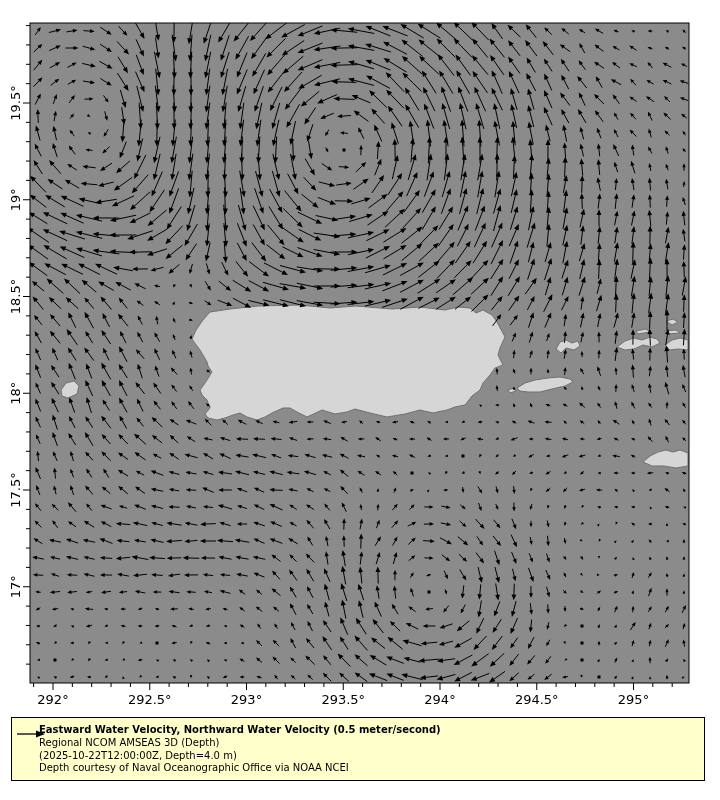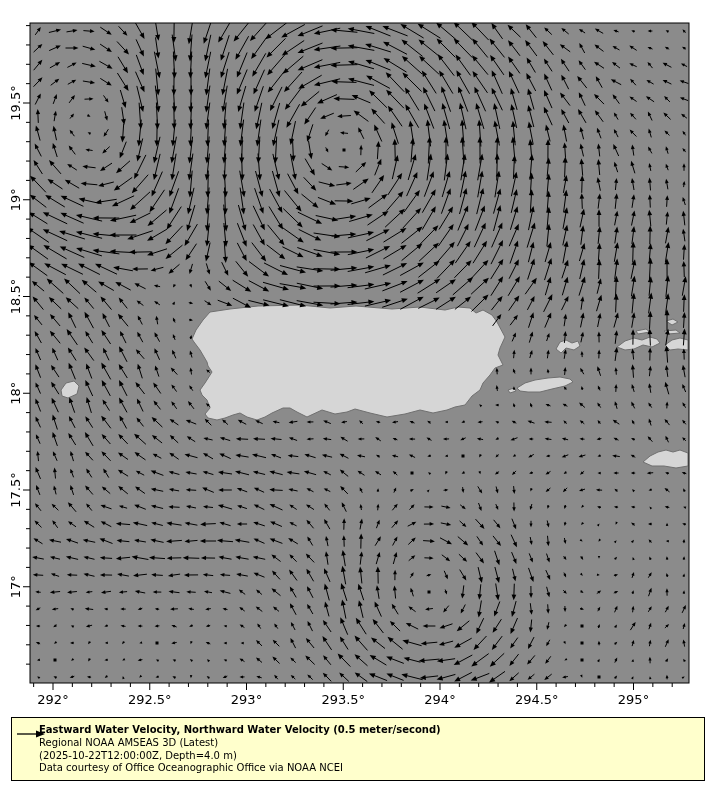--- a/index.html
+++ b/index.html
@@ -2941,17 +2941,17 @@
     </g>
   </svg>
 
 <div class="legend-box" style="left: 11px; top: 717px; width: 694px; height: 64px; background: rgb(255, 255, 204); border-color: rgb(0, 0, 0);">
   <svg class="legend-arrow" width="32" height="12">
     <line x1="1" y1="6" x2="22" y2="6" stroke="#000" stroke-width="1.3"></line>
     <polygon points="29,6 20,2.6 20,9.4" fill="#000"></polygon>
   </svg>
   <div class="legend-text">
     <div class="legend-title">Eastward Water Velocity, Northward Water Velocity (0.5 meter/second)</div>
-    <div>Regional NOAA AMSEAS 3D (Latest)</div>
+    <div>Regional NCOM AMSEAS 3D (Depth)</div>
     <div>(2025-10-22T12:00:00Z, Depth=4.0 m)</div>
-    <div>Data courtesy of Office Oceanographic Office via NOAA NCEI</div>
+    <div>Depth courtesy of Naval Oceanographic Office via NOAA NCEI</div>
   </div>
 </div>
 
 </body></html>

